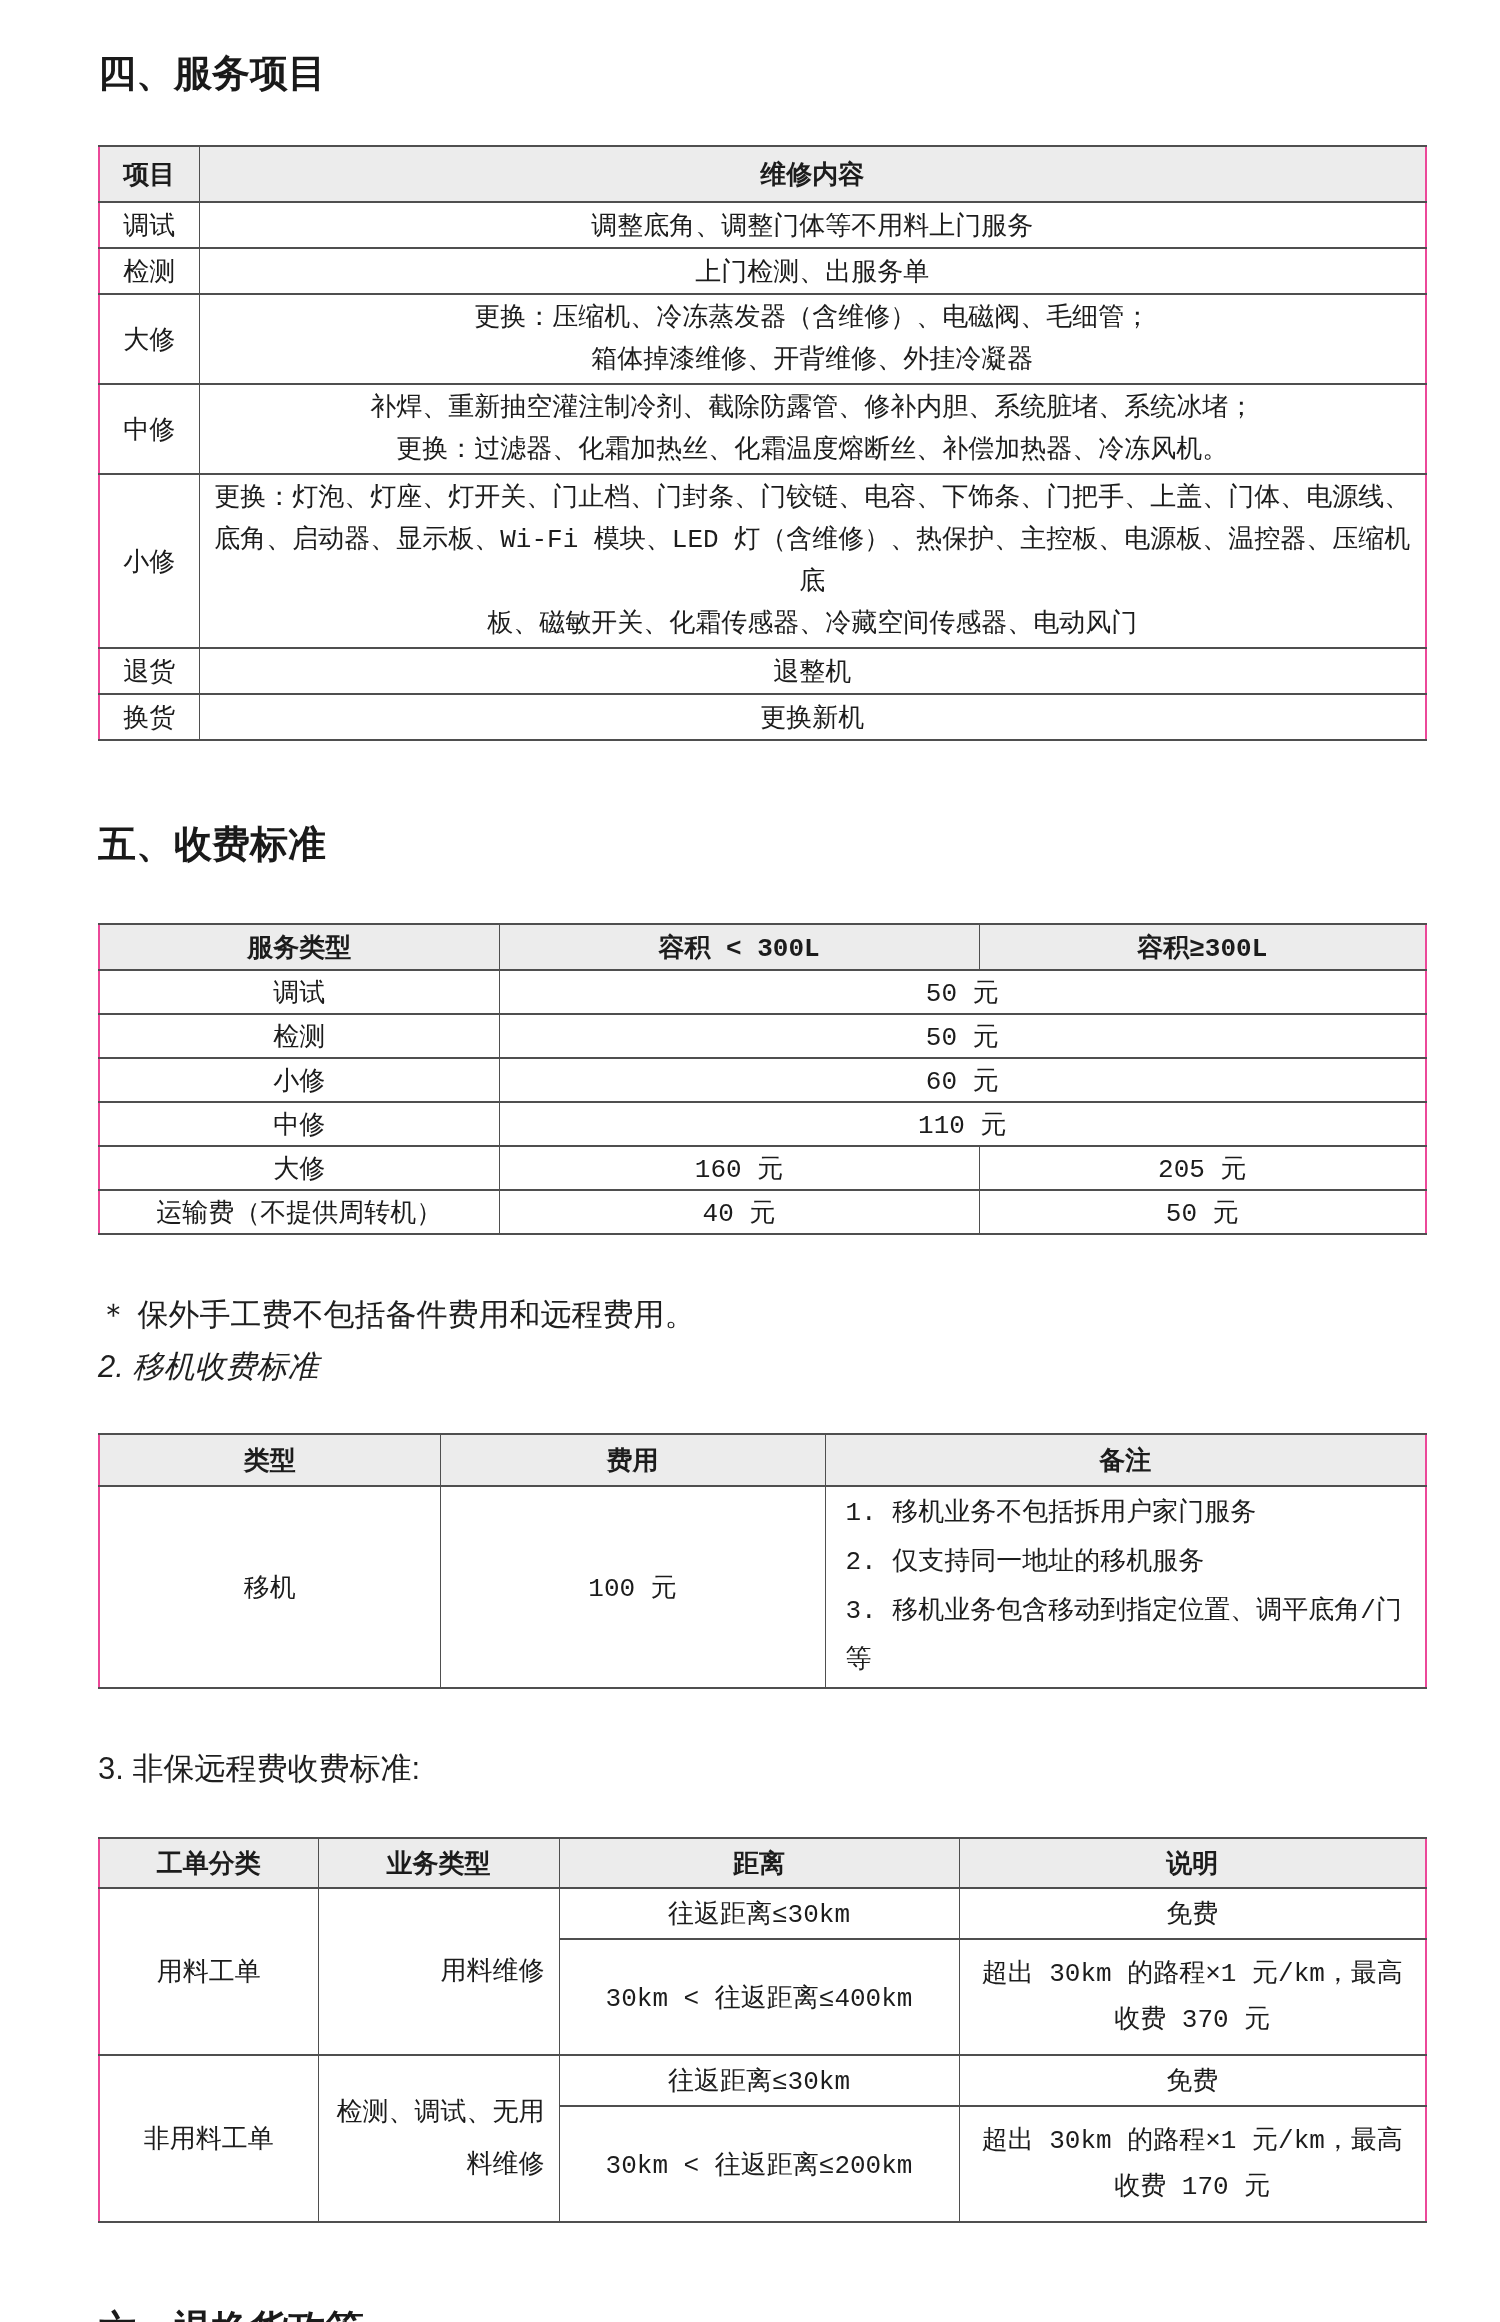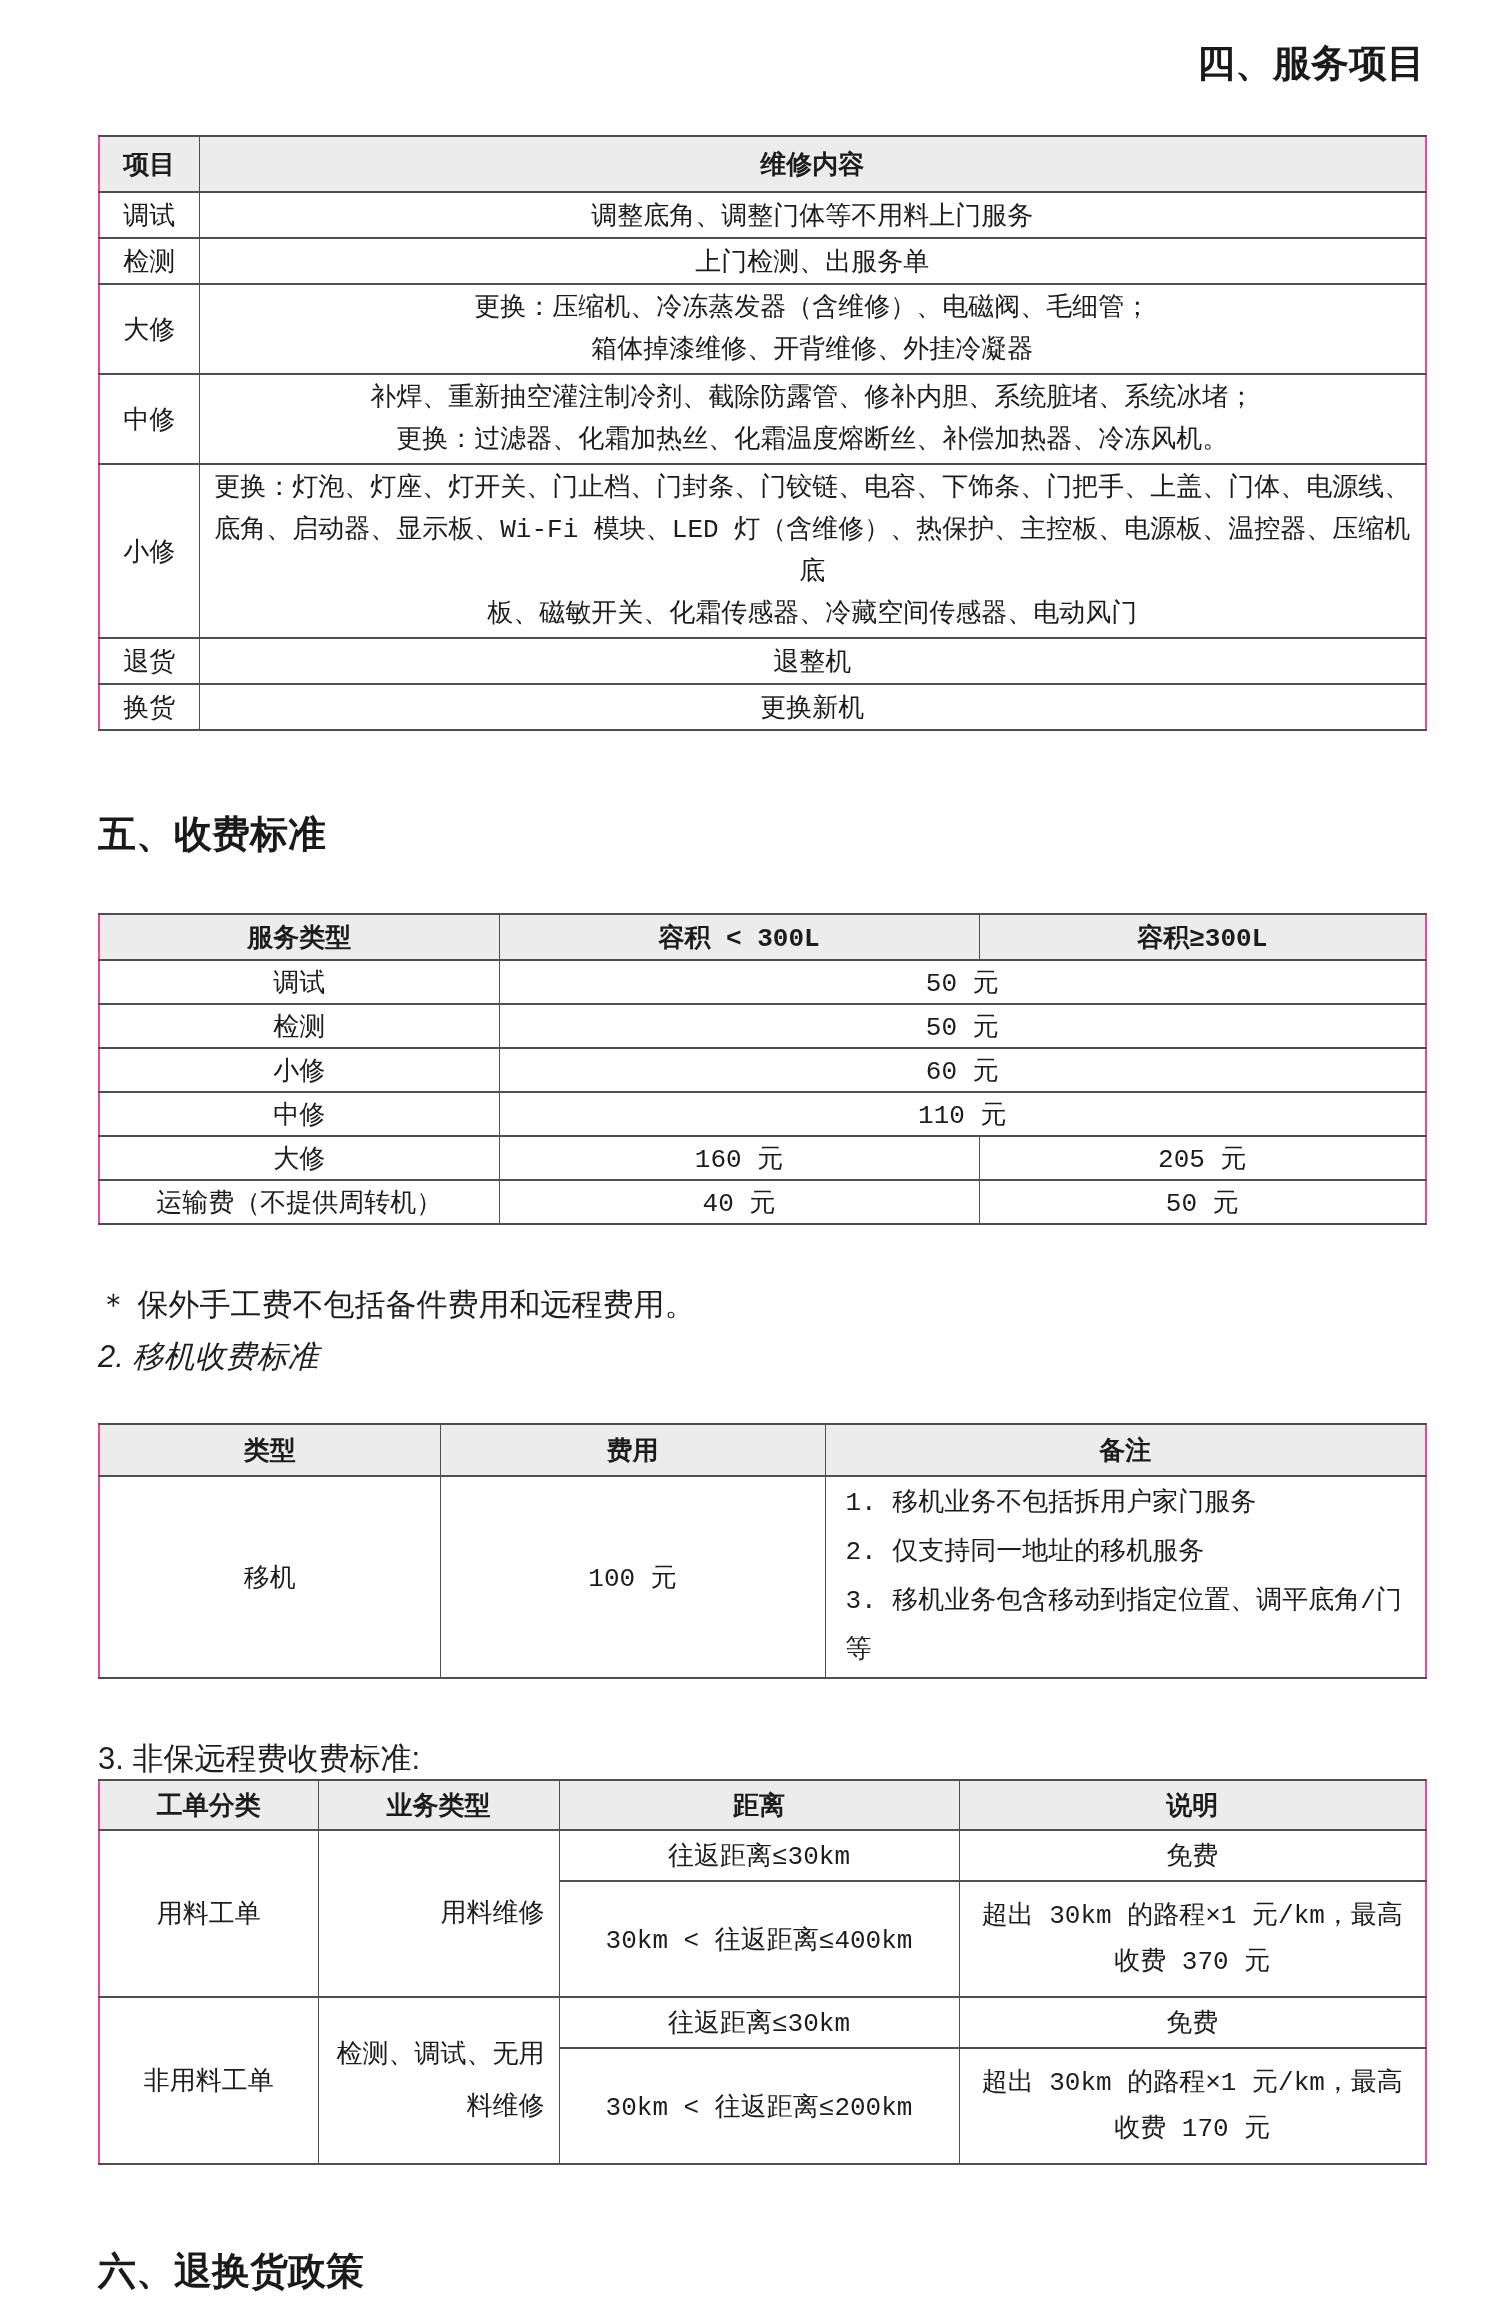--- a/index.html
+++ b/index.html
@@ -55,28 +55,28 @@
   .t2 tbody tr { height: 44px; }
 
   
   .t3 { margin-top: 46px; }
   .t3 thead tr { height: 52px; }
   .t3 tbody tr { height: 148px; }
   .t3 .notes { text-align: left; padding-left: 20px; }
   .t3 .notes div { line-height: 49px; }
 
   
-  .t4 { }
+  .t4 { margin-top: 48px; }
   .t4 thead tr { height: 50px; }
   .t4 .ra { height: 51px; }
   .t4 .rb { height: 116px; }
   .t4 .desc { line-height: 46px; padding: 0 10px; }
   .t4 .biz { line-height: 52px; padding: 0 14px; text-align: right; }
 
-  .m-sec4 { margin-top: 40px; text-align: right; }
+  .m-sec4 { margin-top: 50px; }
   .m-sec5 { margin-top: 80px; }
   .m-sub1 { margin-top: 12px; }
   .m-note { margin-top: 60px; }
   .m-sub2 { margin-top: 12px; font-style: italic; }
   .m-sub3 { margin-top: 60px; }
   .m-sec6 { margin-top: 83px; }
 </style>
 </head>
 <body>
 

